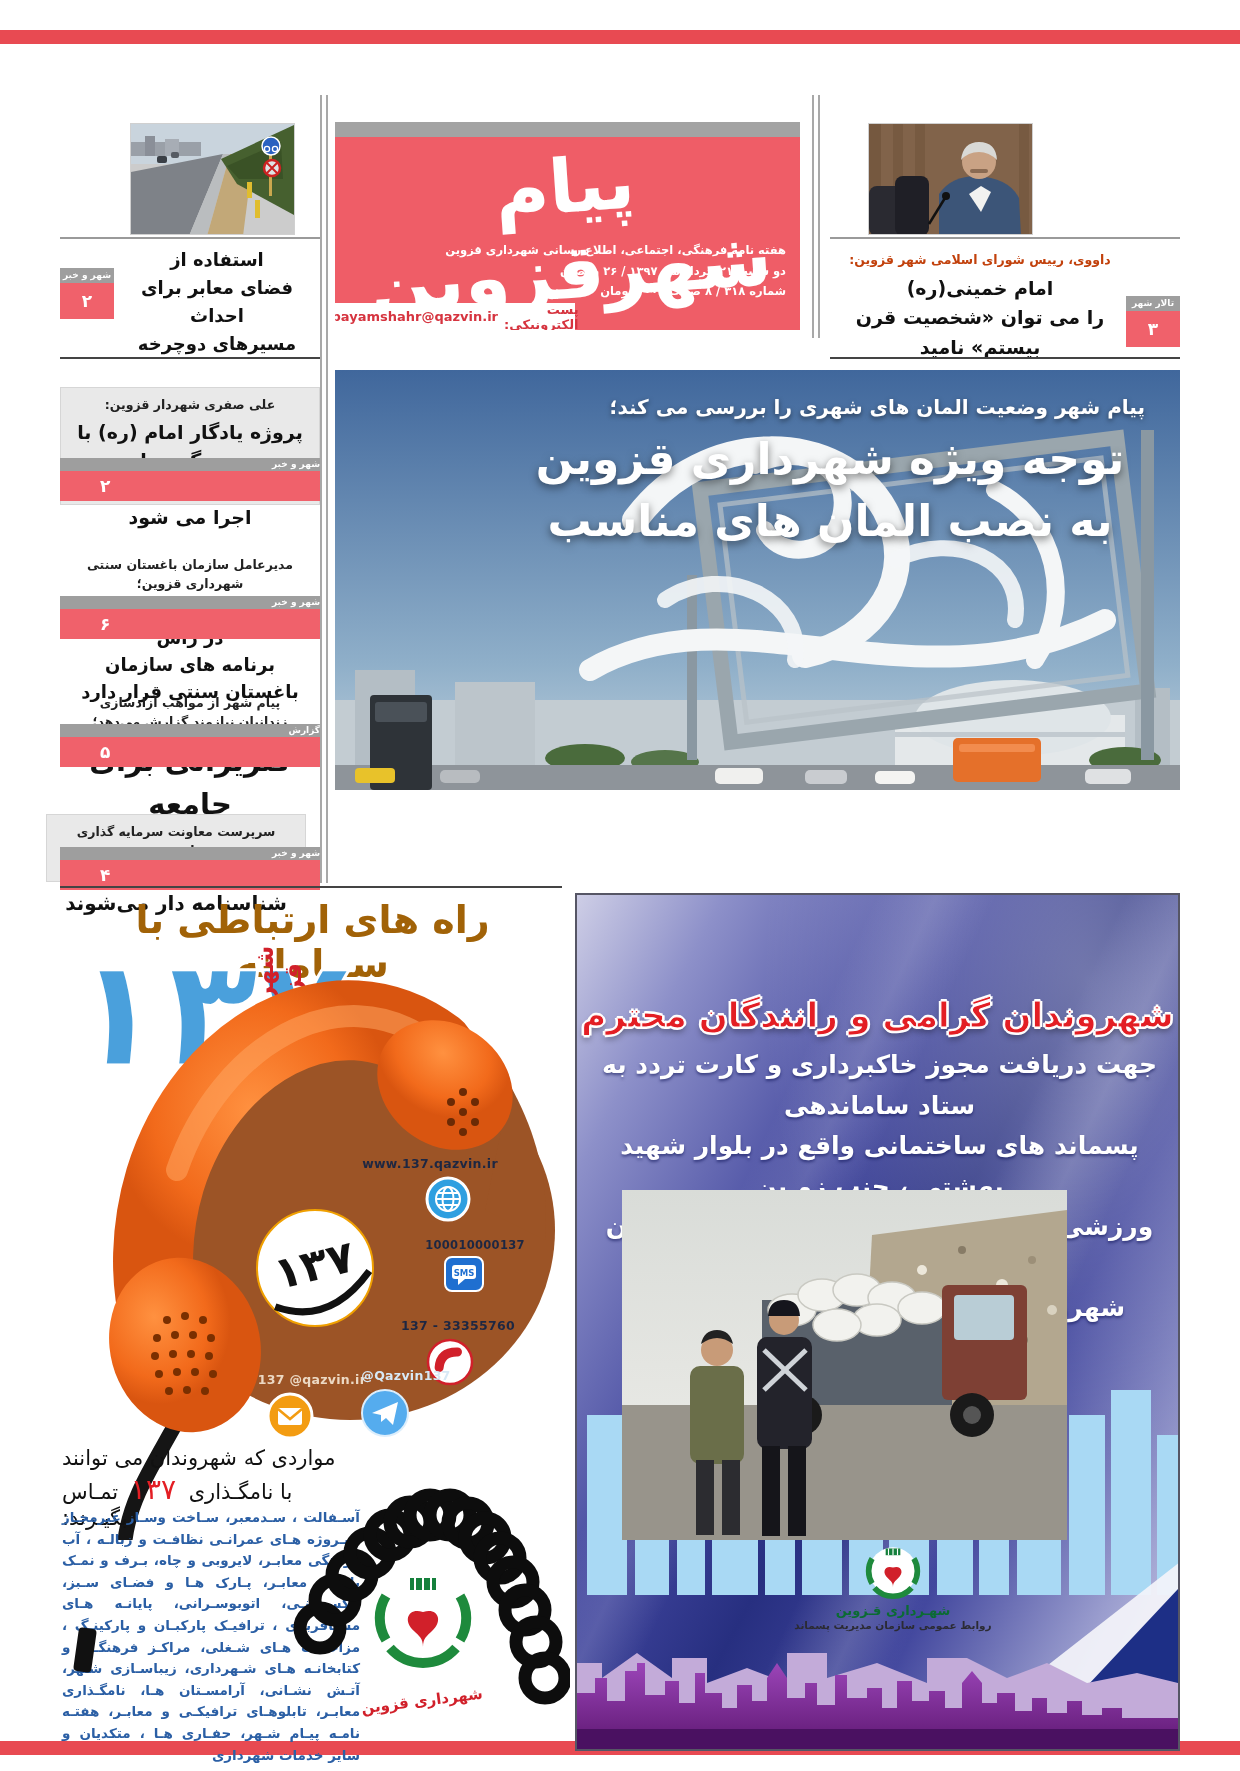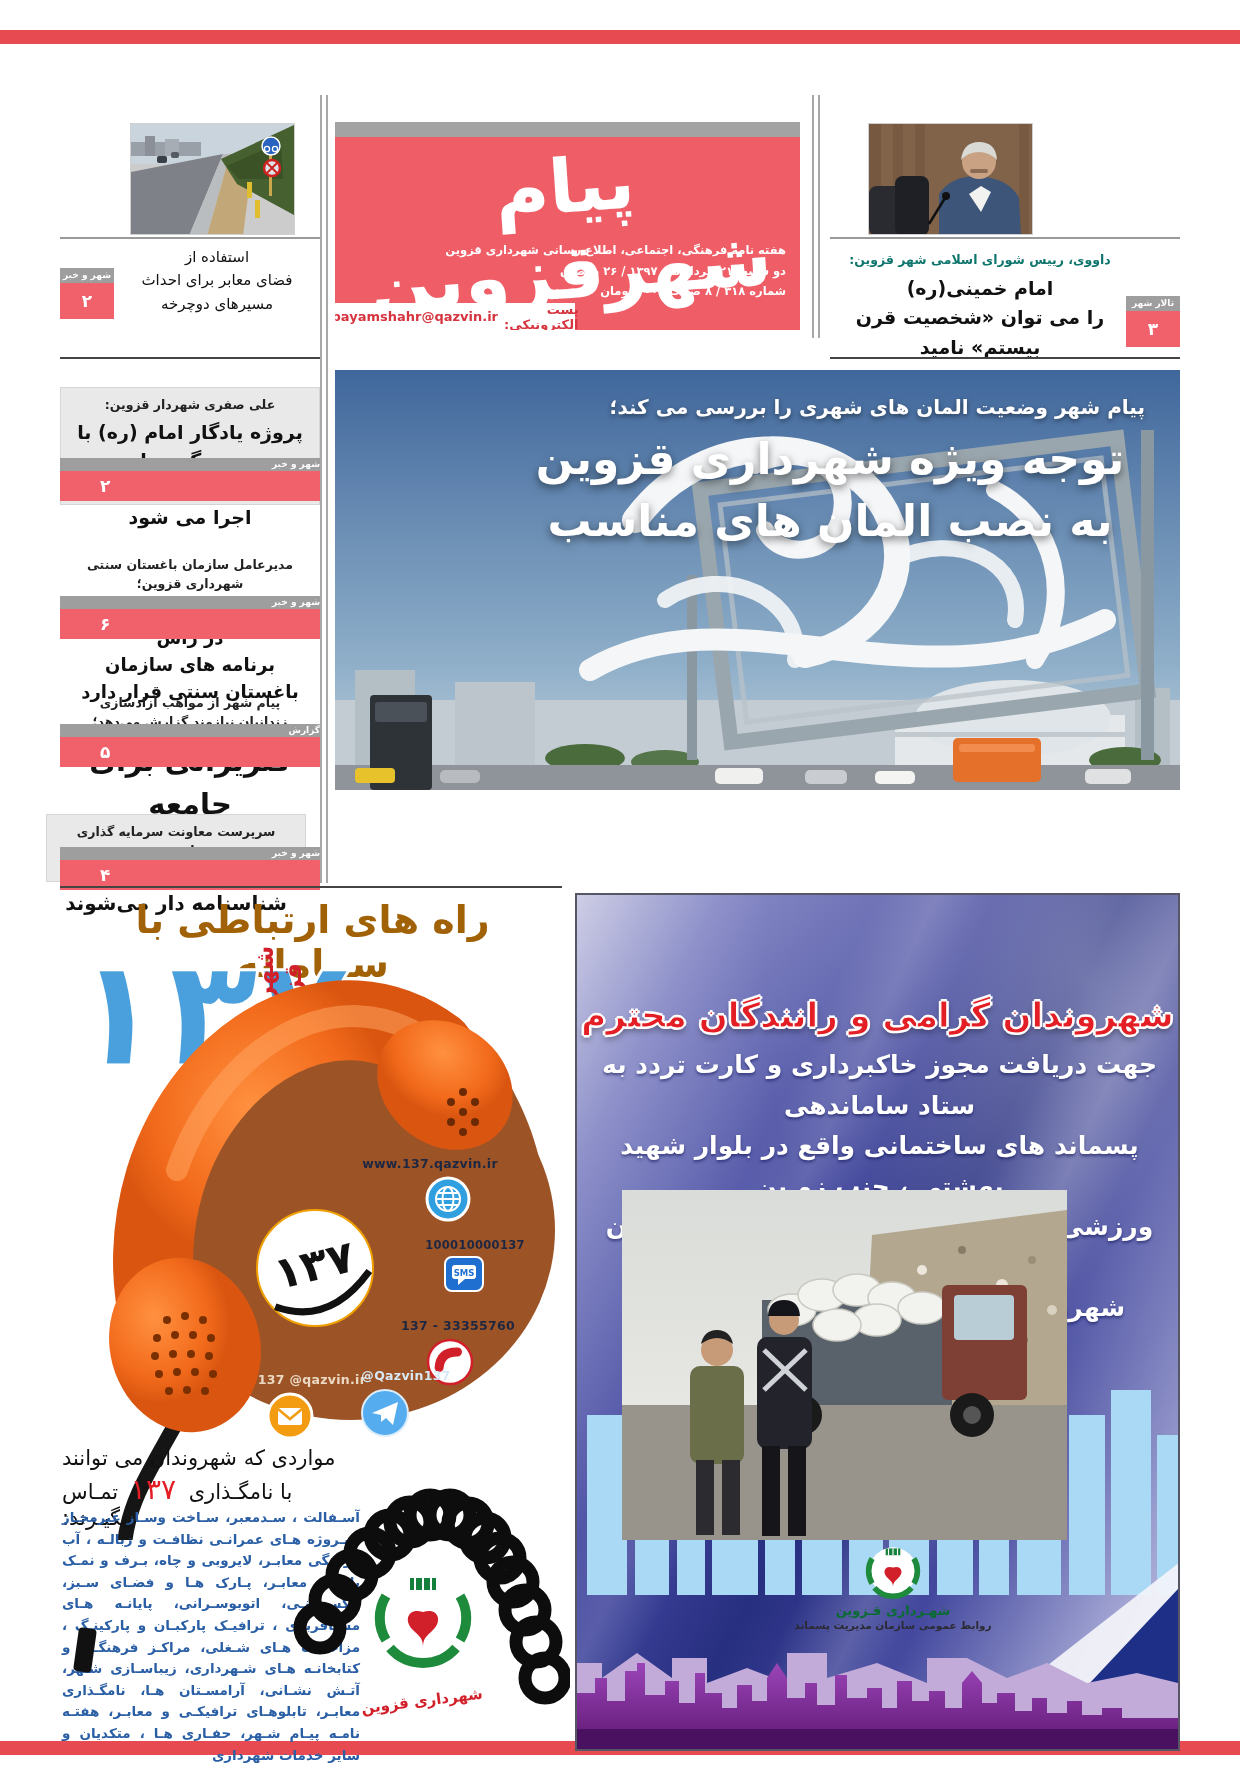--- a/index.html
+++ b/index.html
@@ -13,22 +13,22 @@
   
   .red-bar { left:0; width:1240px; height:14px; background:#e84a52; }
 
   
   .vline { width:2px; background:#a8a8a8; }
   .hline { background:#9a9a9a; }
   .hline-dark { background:#444; }
 
   
   .teaser-photo { border:1px solid #d0d0d0; overflow:hidden; background:#ccc; }
-  .teaser-caption { font-weight:normal; color:#111; font-size:15px; line-height:1.55; }
-  .teaser-kicker { font-weight:bold; color:#0f766e; font-size:12.5px; }
+  .teaser-caption { font-weight:bold; color:#111; font-size:18px; line-height:1.55; }
+  .teaser-kicker { font-weight:bold; color:#c2410c; font-size:12.5px; }
   .teaser-title { font-weight:bold; color:#111; font-size:19px; line-height:1.55; }
 
   .sec-chip { background:#9e9e9e; color:#fff; font-size:9px; font-weight:bold; line-height:15px; text-align:center; }
   .page-chip { background:#f0616b; color:#fff; font-size:17px; font-weight:bold; line-height:36px; text-align:center; }
 
   
   .mast-gray { background:#a3a3a3; }
   .mast-red  { background:#ef5d67; overflow:hidden; }
   .mast-title { color:#fff; font-weight:bold; font-size:74px; letter-spacing:-2px; transform:rotate(-4deg); }
   .mast-meta { color:#fff; font-weight:bold; font-size:11.5px; line-height:1.8; text-align:right;margin-left:38px; }

